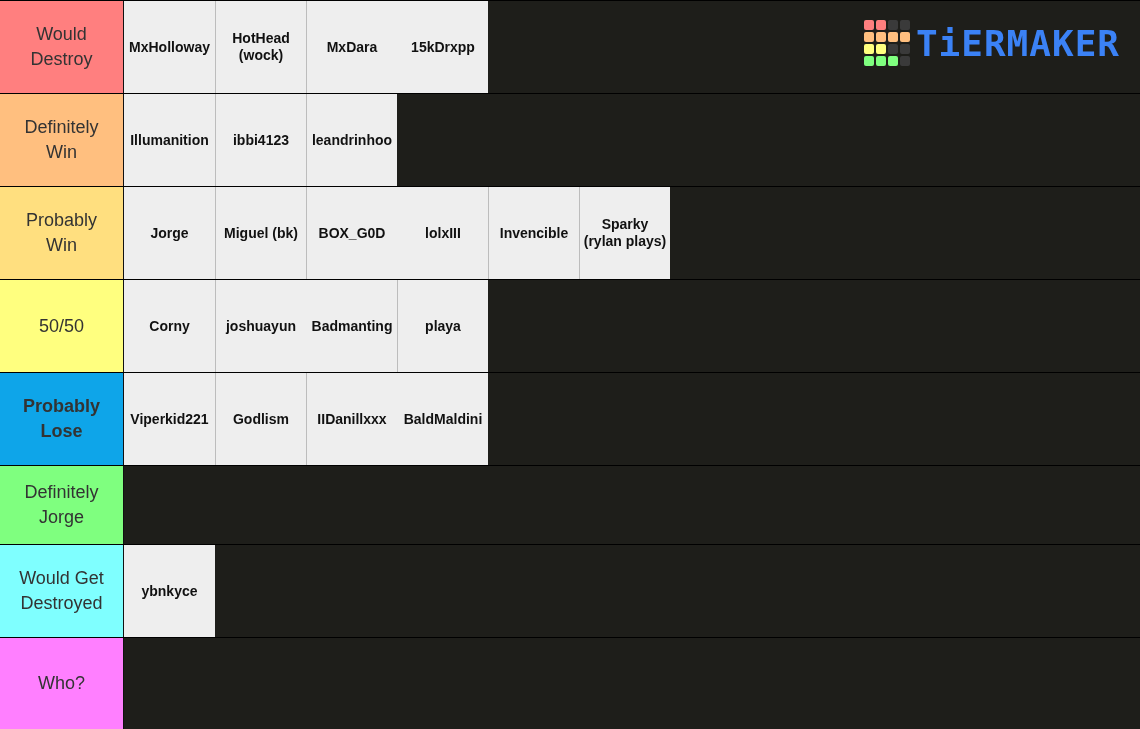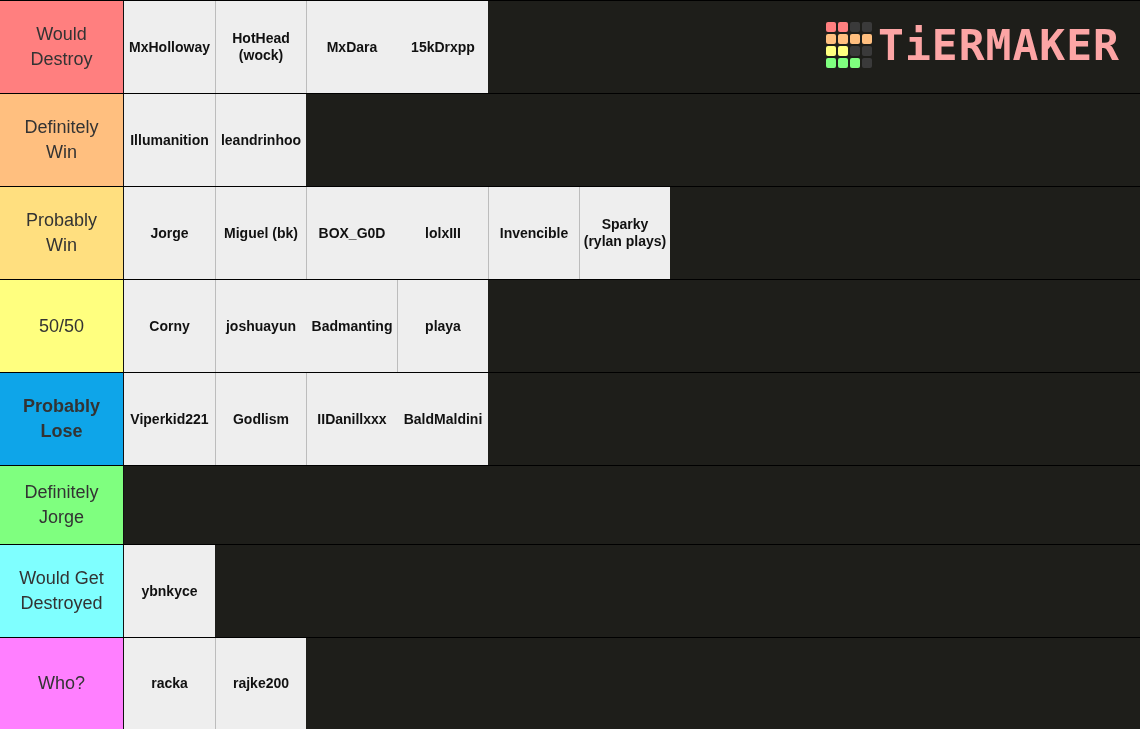--- a/index.html
+++ b/index.html
@@ -7,41 +7,42 @@
   .board { position:relative; width:1140px; height:729px; background:#1a1a17; }
   .row { position:absolute; left:0; width:1140px; display:flex; background:#1e1e1a; border-top:1px solid #000; box-sizing:border-box; }
   .label { width:124px; flex:0 0 124px; display:flex; align-items:center; justify-content:center; text-align:center; color:#333; font-size:18px; line-height:25px; border-right:1px solid #111; box-sizing:border-box; padding:0 12px; }
   .items { display:flex; height:100%; }
   .item { width:91px; flex:0 0 91px; height:100%; background:#eeeeee; display:flex; align-items:center; justify-content:center; text-align:center; font-weight:bold; font-size:14px; line-height:17px; color:#111; box-sizing:border-box; border-left:1px solid #bcbcbc; padding:0 1px; overflow:hidden; white-space:normal; }
   .item.nodiv { border-left:1px solid #eeeeee; }
   .item:first-child { border-left:none; }
   .logo { position:absolute; right:20px; top:20px; display:flex; align-items:center; gap:6px; }
   .grid { display:grid; grid-template-columns:repeat(4,10px); grid-template-rows:repeat(4,10px); gap:2px; }
   .grid span { border-radius:2px; }
-  .logo-text { color:#fca5a5; font-family:"DejaVu Sans Mono", monospace; font-weight:bold; font-size:43px; letter-spacing:1px; }
+  .logo-text { color:#3b82f6; font-family:"DejaVu Sans Mono", monospace; font-weight:bold; font-size:36px; letter-spacing:1px; }
 </style>
 </head>
 <body>
 
 <div class="board">
 
   <div class="row" style="top:0;height:93px;">
     <div class="label" style="background:#ff7f7f;">Would Destroy</div>
     <div class="items">
       <div class="item">MxHolloway</div>
       <div class="item">HotHead (wock)</div>
       <div class="item">MxDara</div>
       <div class="item nodiv">15kDrxpp</div>
     </div>
   </div>
 
   <div class="row" style="top:93px;height:93px;">
     <div class="label" style="background:#ffbf7f;">Definitely Win</div>
     <div class="items">
       <div class="item">Illumanition</div>
+      <div class="item">ibbi4123</div>
       <div class="item">leandrinhoo</div>
     </div>
   </div>
 
   <div class="row" style="top:186px;height:93px;">
     <div class="label" style="background:#ffdf7f;">Probably Win</div>
     <div class="items">
       <div class="item">Jorge</div>
       <div class="item">Miguel (bk)</div>
       <div class="item">BOX_G0D</div>
@@ -78,24 +79,20 @@
 
   <div class="row" style="top:544px;height:93px;">
     <div class="label" style="background:#7fffff;">Would Get Destroyed</div>
     <div class="items">
       <div class="item">ybnkyce</div>
     </div>
   </div>
 
   <div class="row" style="top:637px;height:92px;">
     <div class="label" style="background:#ff7fff;">Who?</div>
-    <div class="items">
-      <div class="item">racka</div>
-      <div class="item">rajke200</div>
-    </div>
   </div>
 
   <div class="logo">
     <div class="grid" id="logo-grid">
         <span style="background: rgb(255, 127, 127);"></span>
         <span style="background: rgb(255, 127, 127);"></span>
         <span style="background: rgb(58, 58, 58);"></span>
         <span style="background: rgb(58, 58, 58);"></span>
         <span style="background: rgb(255, 191, 127);"></span>
         <span style="background: rgb(255, 191, 127);"></span>

